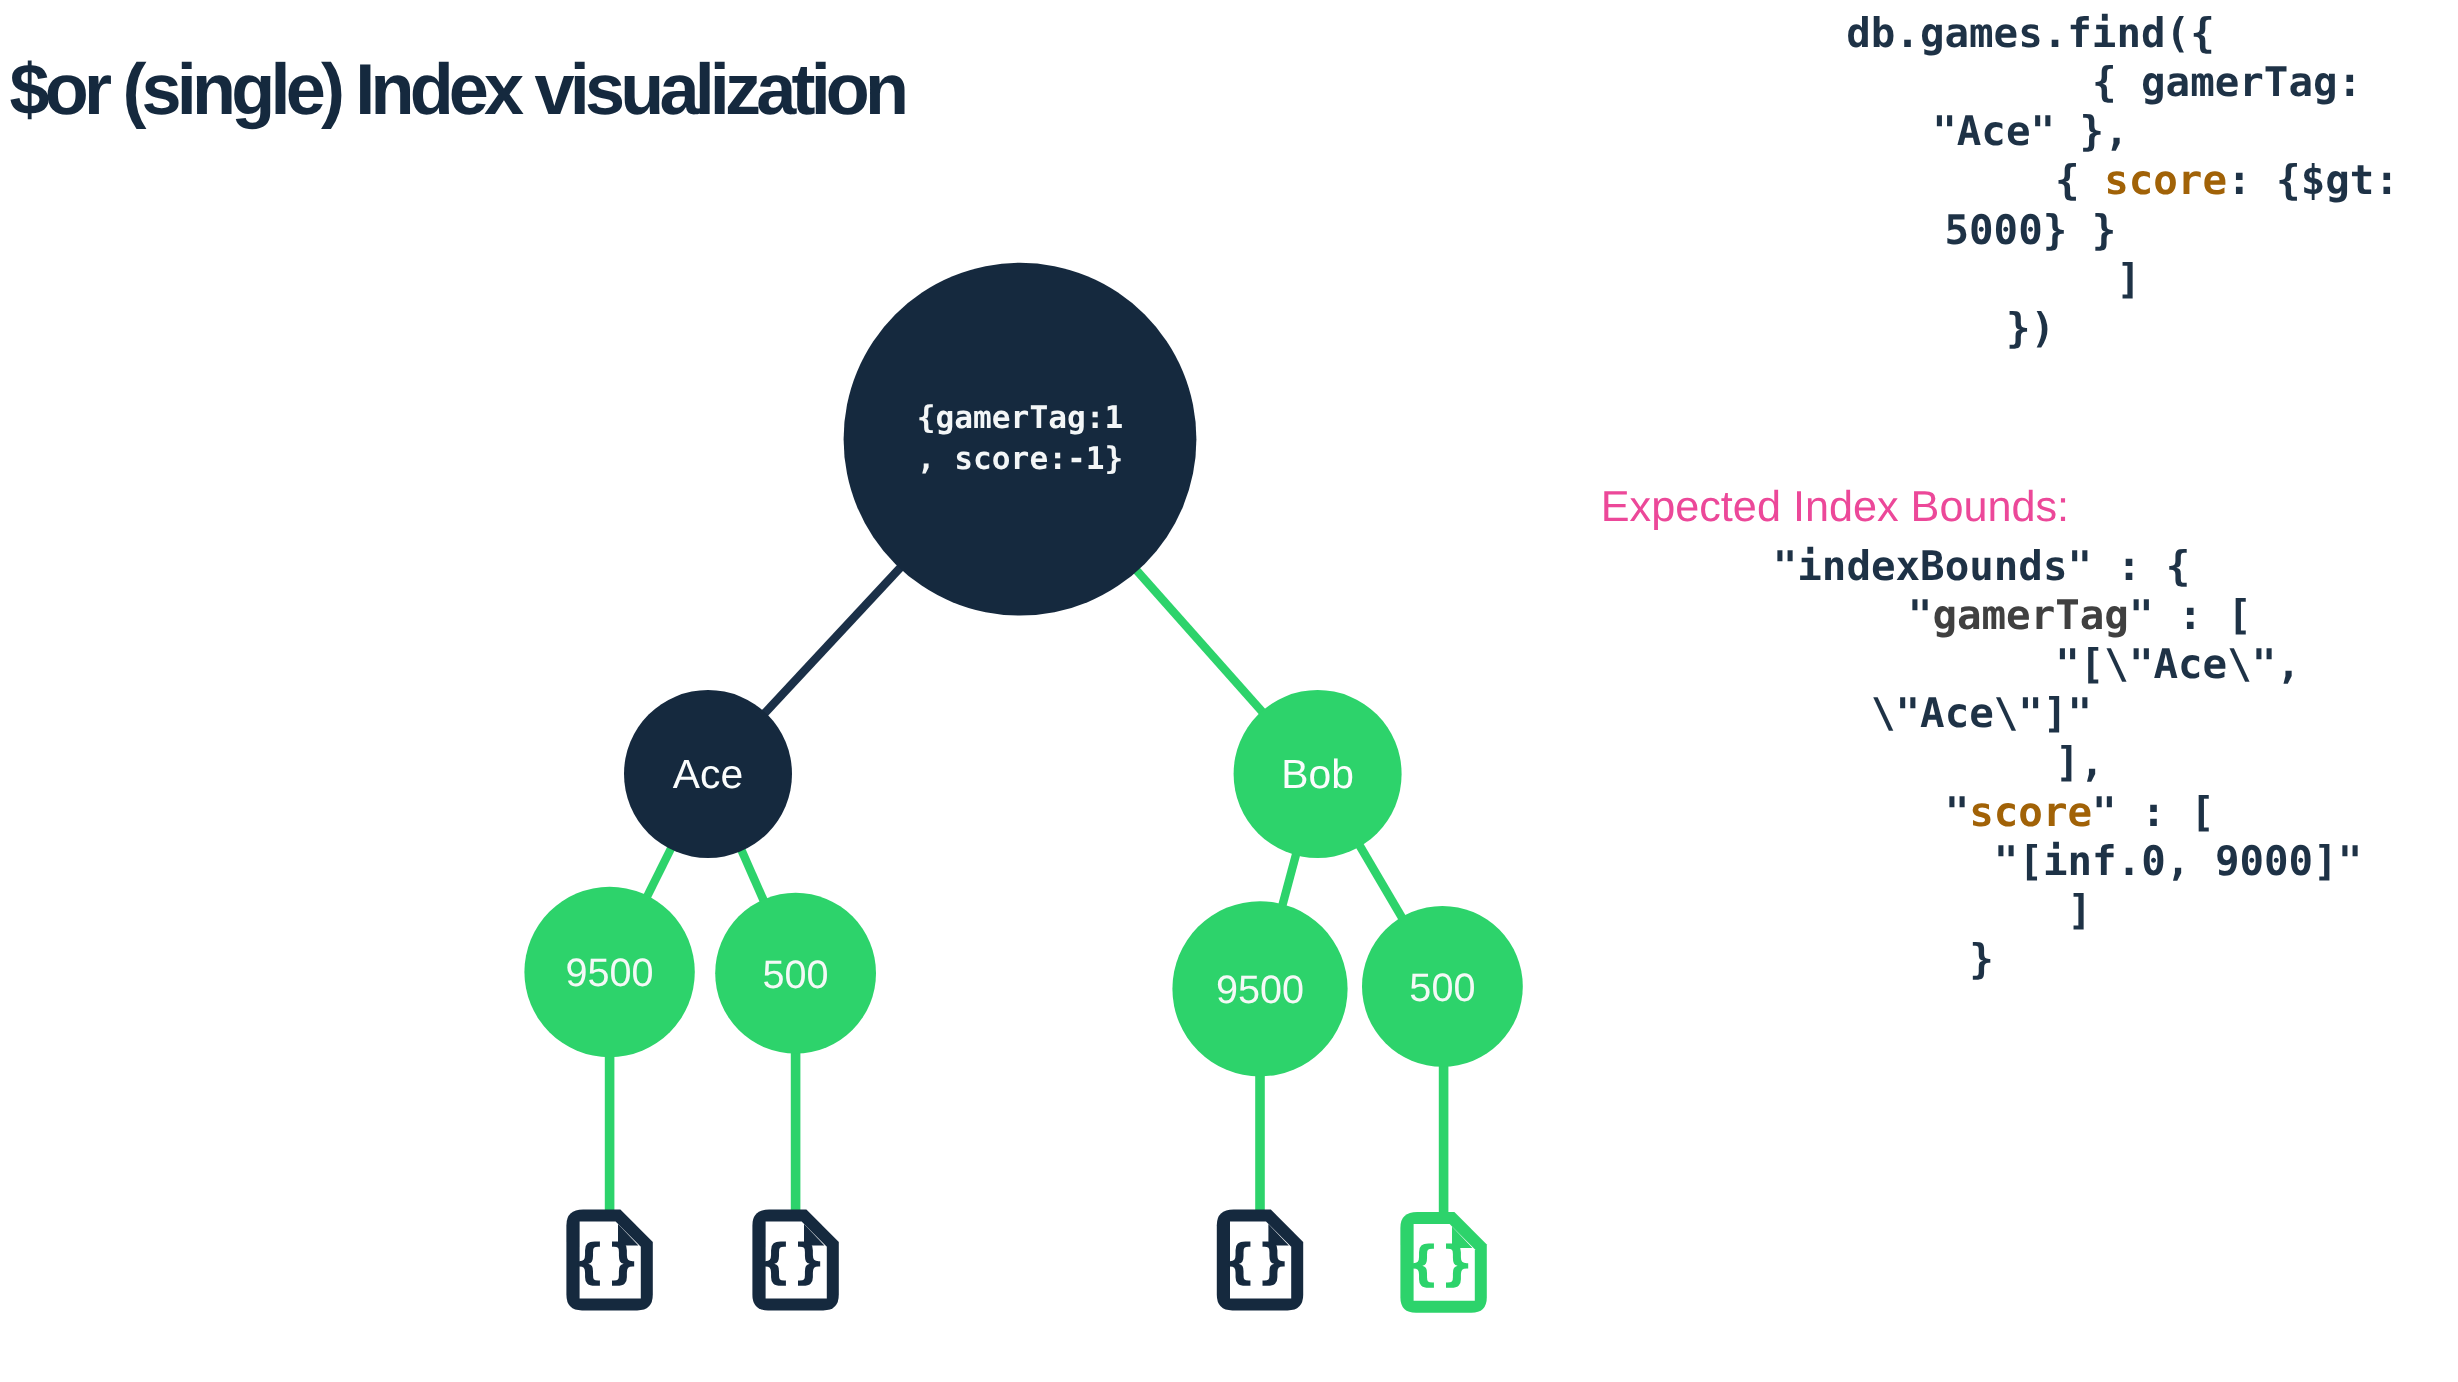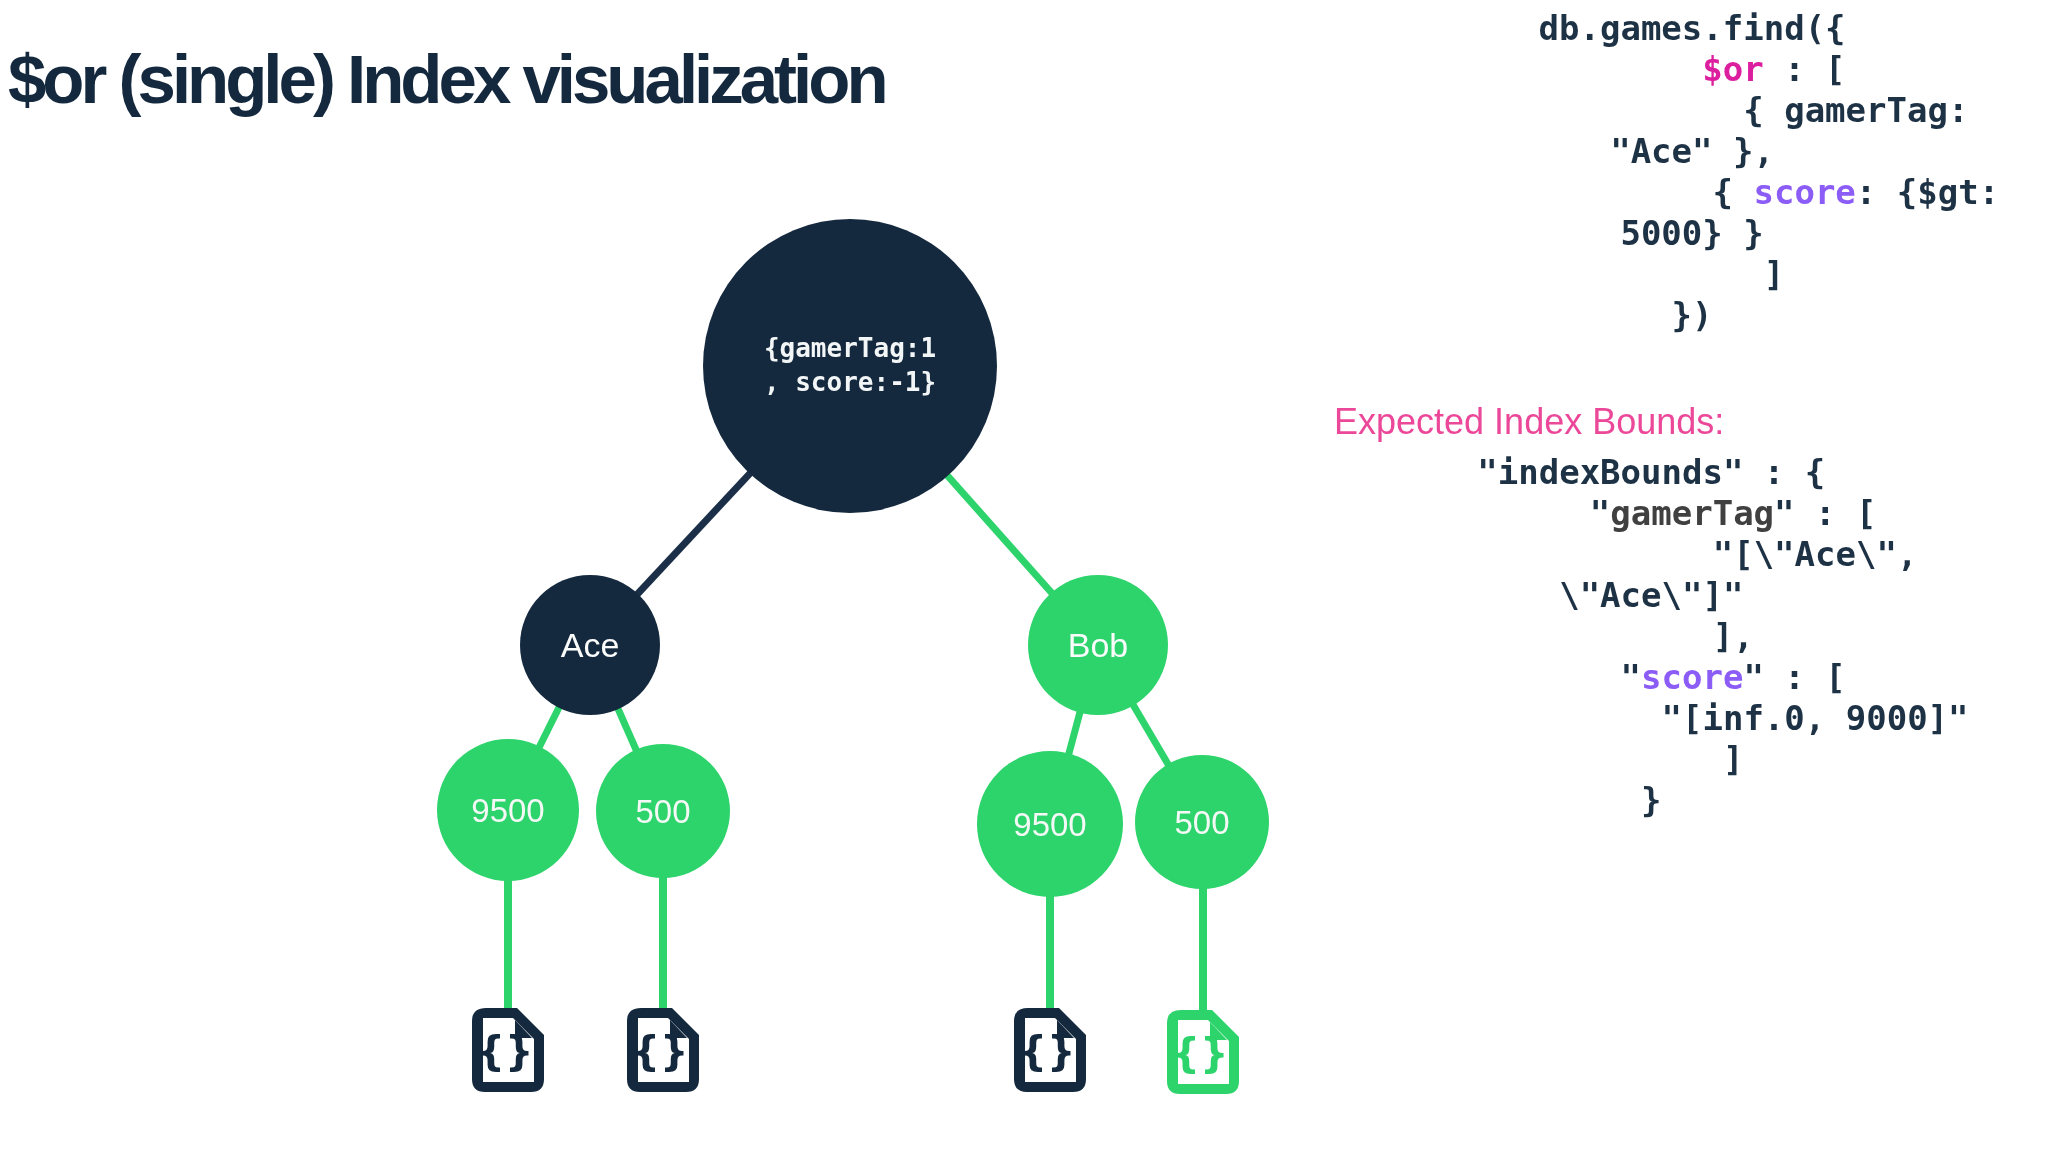--- a/index.html
+++ b/index.html
@@ -1,19 +1,19 @@
 <!DOCTYPE html>
 <html><head>
 <meta charset="utf-8">
 <style>
   html,body{margin:0;padding:0;background:#ffffff;}
   .slide{position:relative;width:2048px;height:1152px;background:#ffffff;overflow:hidden;
          font-family:"Liberation Sans",sans-serif;}
   .title{position:absolute;left:8px;top:40px;margin:0;font-family:"Liberation Sans",sans-serif;
-         font-weight:bold;font-size:69px;letter-spacing:-4px;color:#15293e;line-height:1.15;}
+         font-weight:bold;font-size:60px;letter-spacing:-4px;color:#15293e;line-height:1.15;}
   .tree-svg{position:absolute;left:0;top:0;width:2048px;height:1152px;}
   .edge-green{stroke:#2dd36b;stroke-width:7;fill:none;}
   .edge-navy{stroke:#1b3048;stroke-width:7;fill:none;}
   .stem{stroke:#2dd36b;stroke-width:8;fill:none;}
   .node-navy{fill:#15293e;}
   .node-green{fill:#2dd36b;}
   .root-label{font-family:"DejaVu Sans Mono",monospace;font-weight:bold;font-size:26px;
               fill:#f3f6f7;text-anchor:middle;}
   .node-label{font-family:"Liberation Sans",sans-serif;font-size:34px;fill:#fbfdfd;text-anchor:middle;}
   .leaf-label{font-family:"Liberation Sans",sans-serif;font-size:33px;fill:#f4f9f6;text-anchor:middle;}
@@ -22,21 +22,21 @@
   .icon-page{fill:#ffffff;}
   .icon-brace{font-family:"DejaVu Sans",sans-serif;font-weight:bold;font-size:40px;text-anchor:middle;}
   .icon-brace.navy{fill:#15293e;}
   .icon-brace.green{fill:#2dd36b;}
   .code-block{position:absolute;font-family:"DejaVu Sans Mono",monospace;font-weight:bold;
               font-size:34px;line-height:41px;color:#1e3246;}
   .code-find{left:1385px;top:8px;}
   .bounds-block{left:1334px;top:452px;}
   .cl{white-space:pre;text-align:center;}
   .tok-magenta{color:#dc1f9f;}
-  .tok-cyan{color:#8b5cf6;}
+  .tok-cyan{color:#a16207;}
   .tok-steel{color:#404040;}
   .bounds-heading{position:absolute;left:1334px;top:400px;margin:0;
                   font-family:"Liberation Sans",sans-serif;font-weight:normal;
                   font-size:36px;line-height:44px;color:#ec4899;}
 </style>
 </head>
 <body>
 
 <div class="slide">
 
@@ -94,21 +94,20 @@
     <g transform="translate(1167,1010)">
       <path class="icon-green-fill" d="M14 0 H45 L72 27 V71 Q72 84 59 84 H13 Q0 84 0 71 V13 Q0 0 14 0 Z"></path>
       <path class="icon-page" d="M11 10 H41 L62 31 V74 H11 Z"></path>
       <path class="icon-green-fill" d="M43 12 V30 H60 Z"></path>
       <text class="icon-brace green" x="33" y="57">{}</text>
     </g>
   </svg>
 
   <div class="code-block code-find">
     <div class="cl"><span>db.games.find({</span></div>
-    <div class="cl"><span>        </span><span class="tok-magenta">$or</span><span> : [</span></div>
     <div class="cl"><span>                { gamerTag:</span></div>
     <div class="cl"><span>"Ace" },</span></div>
     <div class="cl"><span>                { </span><span class="tok-cyan">score</span><span>: {$gt:</span></div>
     <div class="cl"><span>5000} }</span></div>
     <div class="cl"><span>        ]</span></div>
     <div class="cl"><span>})</span></div>
   </div>
 
   <p class="bounds-heading">Expected Index Bounds:</p>
   <div class="code-block bounds-block">

